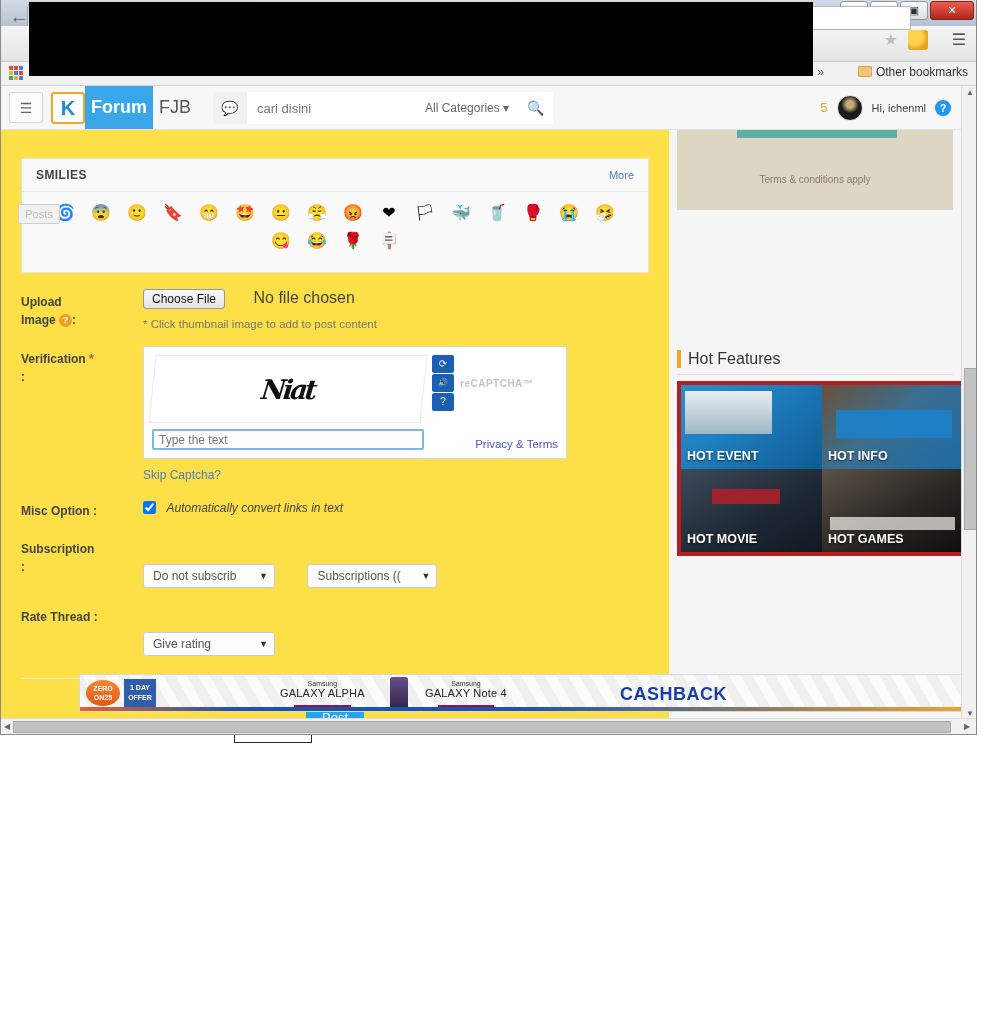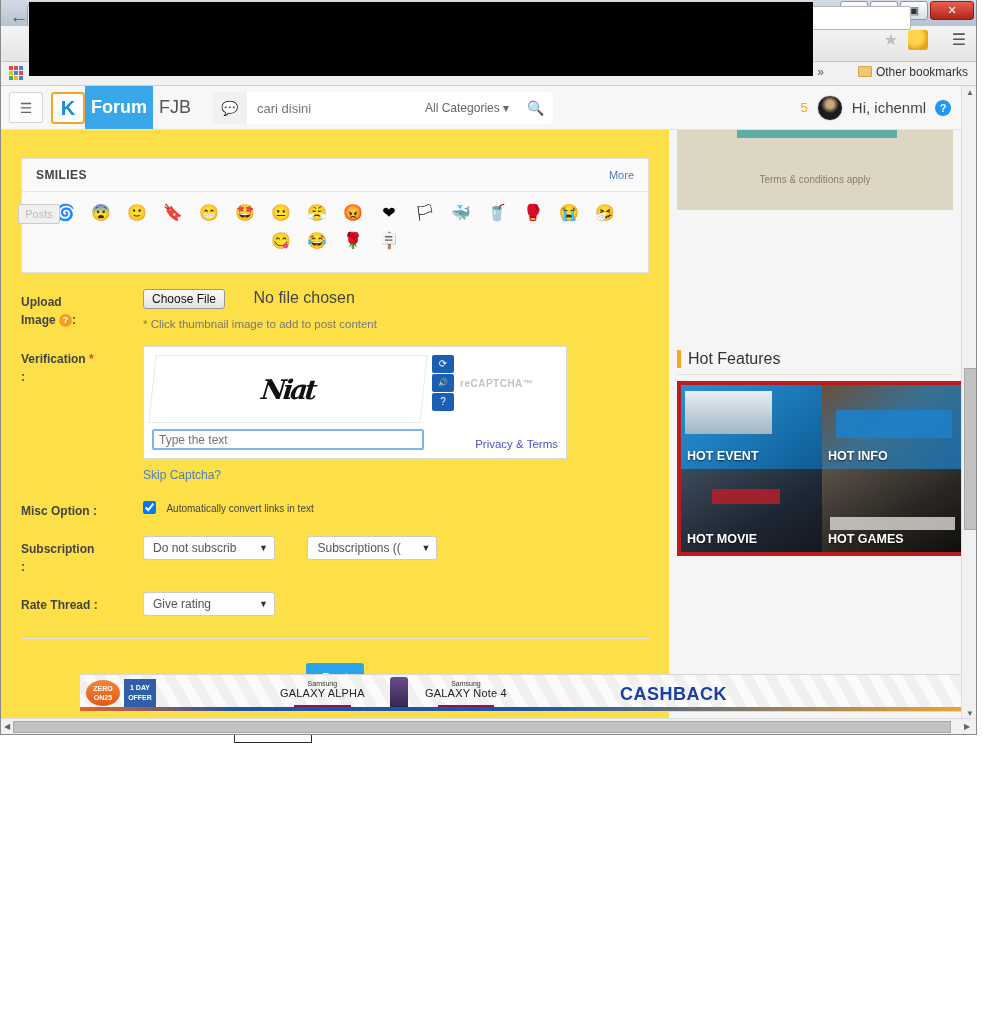--- a/index.html
+++ b/index.html
@@ -188,21 +188,21 @@
   #nav-right {
     margin-left: auto; display: flex; align-items: center;
     padding-right: 10px; gap: 9px;
   }
   #notif-count { color: #f5a623; font-size: 13px; }
   #avatar {
     width: 26px; height: 26px; border-radius: 50%;
     background: radial-gradient(circle at 50% 35%, #c9ab7a 18%, #1b1b1b 45%);
     border: 1px solid #ddd;
   }
-  #greeting { font-size: 15px; color: #444; }
+  #greeting { font-size: 11px; color: #444; }
   #help-icon {
     width: 16px; height: 16px; border-radius: 50%;
     background: #2196f3; color: #fff; font-size: 11px; font-weight: bold;
     text-align: center; line-height: 16px;
   }
 
   
   #ghost-btn {
     position: absolute; left: 17px; top: 118px;
     width: 42px; height: 20px;
@@ -299,29 +299,30 @@
     letter-spacing: .5px;
   }
   #privacy-terms {
     margin-top: auto; text-align: right;
     font-size: 11.5px; color: #5050c8;
   }
   #skip-captcha { font-size: 12px; color: #4a7fc1; margin-top: 9px; }
 
   
   #misc-check { vertical-align: -2px; margin: 0 6px 0 0; }
-  #misc-text { font-size: 10px; color: #444; }
+  #misc-text { font-size: 12px; color: #444; font-style: italic; }
 
   
   .sel {
     display: inline-flex; align-items: center; justify-content: space-between;
     height: 24px; border: 1px solid #ccc; border-radius: 3px;
     background: #fdfdfd; font-size: 12px; color: #555;
     padding: 0 6px 0 9px; vertical-align: top;
     overflow: hidden;
+    margin-top: 28px;
   }
   .sel .arr { font-size: 9px; color: #333; margin-left: 10px; }
   #sel-sub1 { width: 132px; }
   #sel-sub2 { width: 130px; margin-left: 28px; }
   #sel-rate { width: 132px; }
 
   
   #post-divider {
     margin-top: 22px; border-top: 1px solid #e4e4e4;
   }

